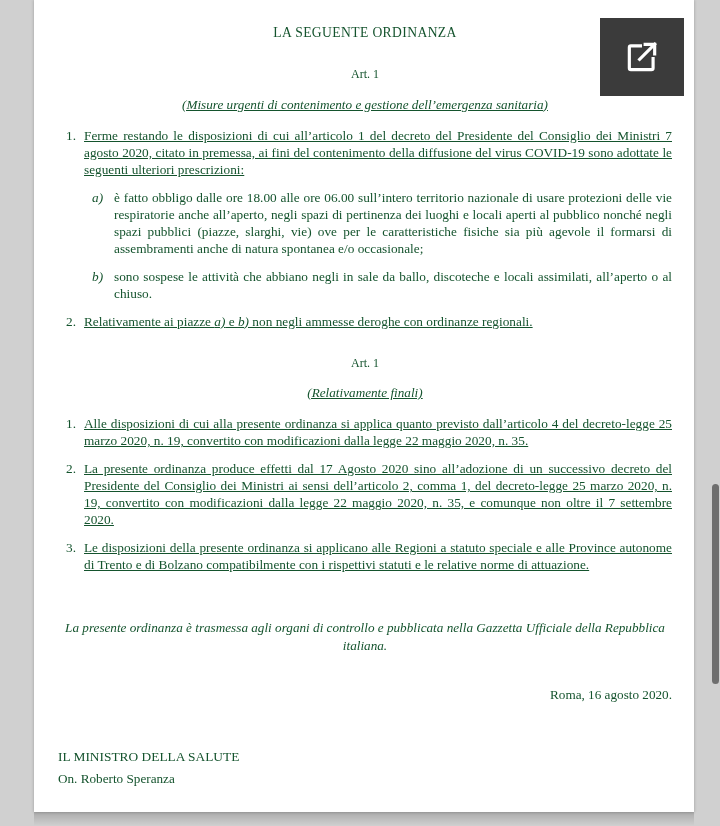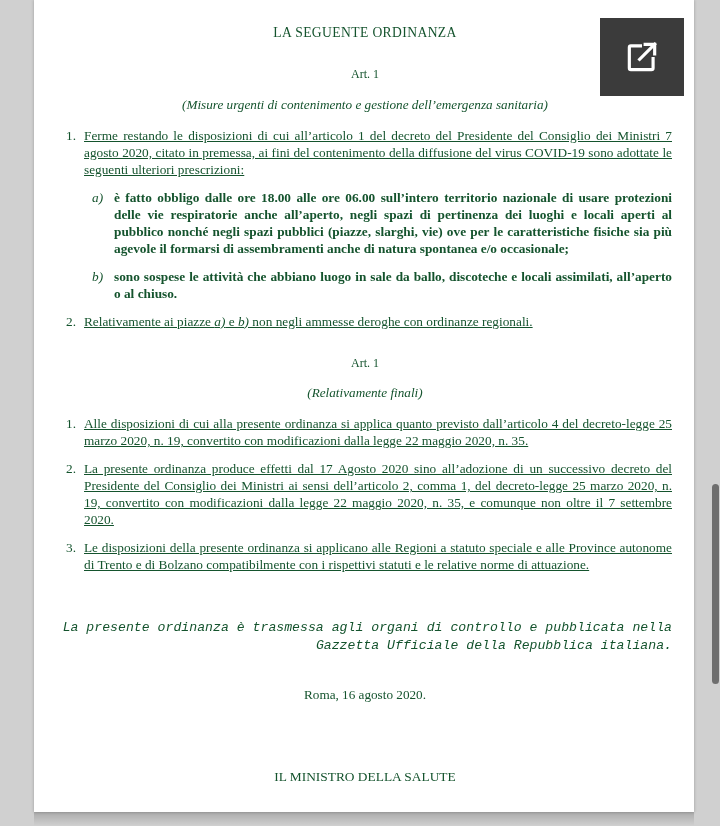--- a/index.html
+++ b/index.html
@@ -46,20 +46,21 @@
     margin: 8px 0 0 0;
   }
   .art-head {
     margin-top: 26px;
     font-size: 12px;
   }
   .art-sub {
     margin-top: 14px;
     font-style: italic;
     font-size: 13.2px;
+    text-decoration: underline;
   }
   .list {
     margin-top: 13px;
   }
   .li {
     display: flex;
     margin-top: 11px;
   }
   .li .marker {
     width: 26px;
@@ -82,38 +83,36 @@
   }
   .sub-li .marker {
     width: 22px;
     flex: 0 0 22px;
     font-style: italic;
     padding-right: 6px;
     box-sizing: border-box;
   }
   .sub-li .body {
     flex: 1 1 auto;
-    font-weight: bold;
   }
   .closing {
     margin-top: 46px;
     font-style: italic;
     font-size: 13.2px;
     line-height: 1.35;
-    text-align: right;
-    font-family: Liberation Mono, monospace;
+    text-align: center;
   }
   .date-line {
     margin-top: 32px;
     font-size: 13.2px;
-    text-align: center;
+    text-align: right;
   }
   .sign {
-    margin-top: 64px;
-    text-align: center;
+    margin-top: 44px;
+    text-align: left;
     font-size: 13.4px;
   }
   .sign .name {
     margin-top: 6px;
     font-size: 13.2px;
   }
   em.it { font-style: italic; }
 
   
   .open-btn {
@@ -178,21 +177,21 @@
           <div class="body">Ferme restando le disposizioni di cui all’articolo 1 del decreto del Presidente del Consiglio dei Ministri 7 agosto 2020, citato in premessa, ai fini del contenimento della diffusione del virus COVID-19 sono adottate le seguenti ulteriori prescrizioni:</div>
         </div>
 
         <div class="sub-list">
           <div class="sub-li">
             <div class="marker">a)</div>
             <div class="body">è fatto obbligo dalle ore 18.00 alle ore 06.00 sull’intero territorio nazionale di usare protezioni delle vie respiratorie anche all’aperto, negli spazi di pertinenza dei luoghi e locali aperti al pubblico nonché negli spazi pubblici (piazze, slarghi, vie) ove per le caratteristiche fisiche sia più agevole il formarsi di assembramenti anche di natura spontanea e/o occasionale;</div>
           </div>
           <div class="sub-li">
             <div class="marker">b)</div>
-            <div class="body">sono sospese le attività che abbiano luogo in sale da ballo, discoteche e locali assimilati, all’aperto o al chiuso.</div>
+            <div class="body">sono sospese le attività che abbiano negli in sale da ballo, discoteche e locali assimilati, all’aperto o al chiuso.</div>
           </div>
         </div>
 
         <div class="li">
           <div class="marker">2.</div>
           <div class="body"><span>Relativamente ai piazze </span><em class="it">a)</em><span> e </span><em class="it">b)</em><span> non negli ammesse deroghe con ordinanze regionali.</span></div>
         </div>
       </div>
 
       <div class="center art-head">Art. 1</div>
@@ -212,20 +211,21 @@
           <div class="body">Le disposizioni della presente ordinanza si applicano alle Regioni a statuto speciale e alle Province autonome di Trento e di Bolzano compatibilmente con i rispettivi statuti e le relative norme di attuazione.</div>
         </div>
       </div>
 
       <div class="closing">La presente ordinanza è trasmessa agli organi di controllo e pubblicata nella Gazzetta Ufficiale della Repubblica italiana.</div>
 
       <div class="date-line">Roma, 16 agosto 2020.</div>
 
       <div class="sign">
         <div>IL MINISTRO DELLA SALUTE</div>
+        <div class="name">On. Roberto Speranza</div>
       </div>
 
     </div>
   </div>
 
   <div class="page-shadow-bottom"></div>
 
   <div class="open-btn">
     <span>
       <svg width="38" height="38" viewBox="0 0 24 24" fill="none" stroke="#ffffff" stroke-width="2" stroke-linecap="square" stroke-linejoin="miter">

